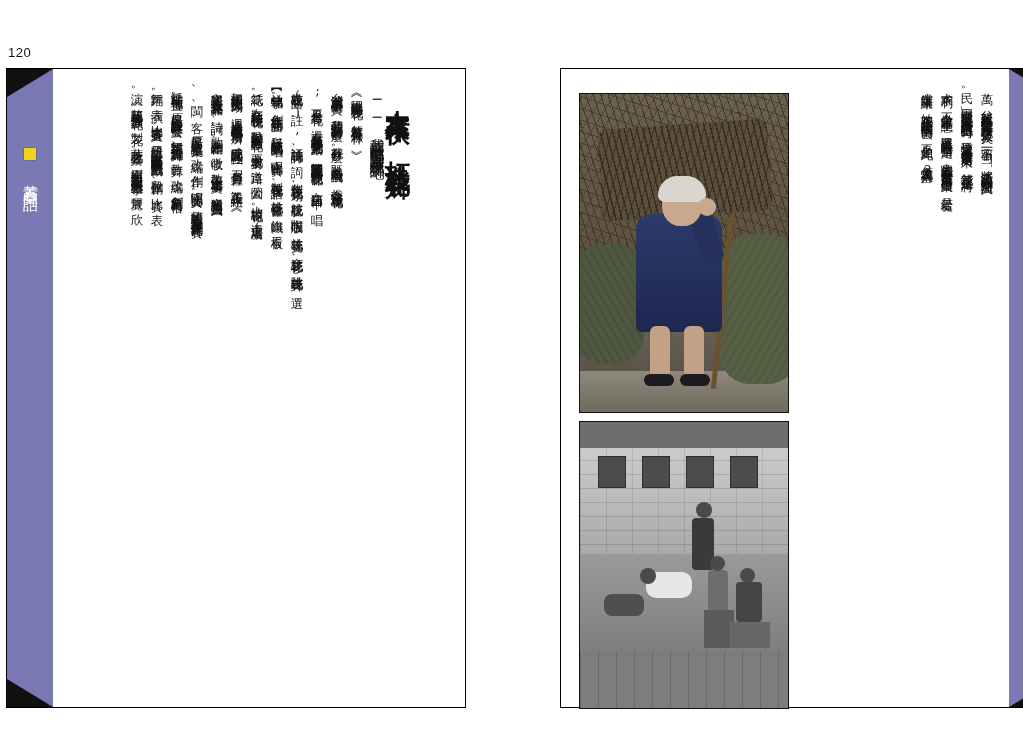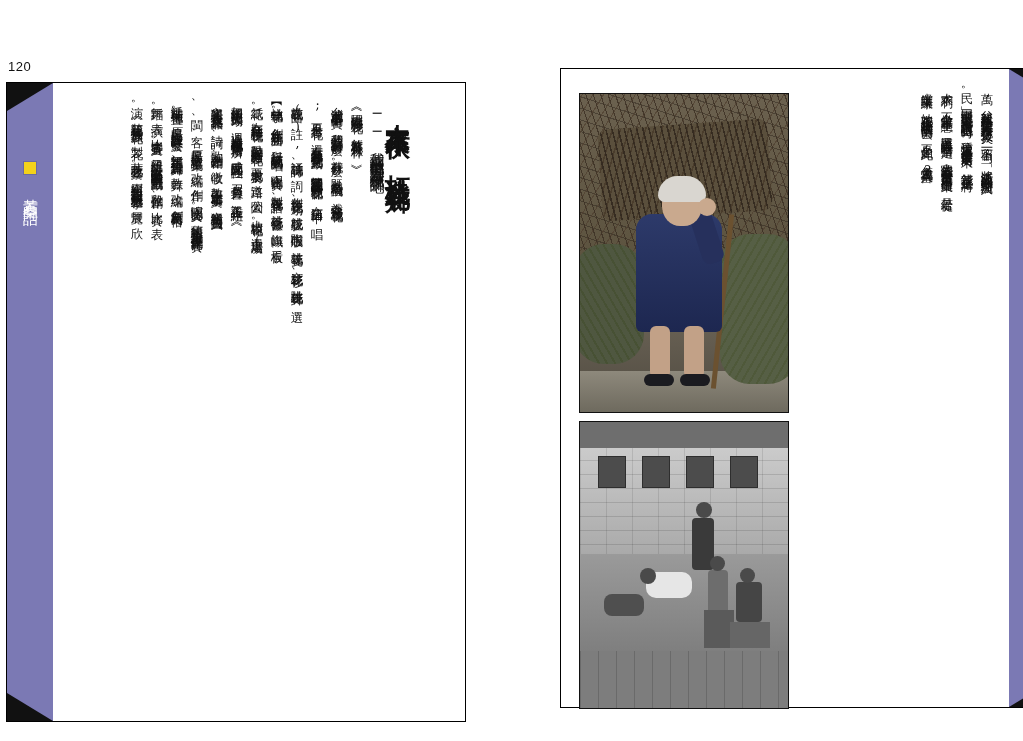--- a/index.html
+++ b/index.html
@@ -11,21 +11,21 @@
   }
   .spread{position:relative;width:1023px;height:741px;}
 
   
   .page{
     position:absolute;
     top:68px;
     width:460px;height:640px;
     background:#ffffff;
   }
-  .page-left{left:6px;margin-top:14px;}
+  .page-left{left:6px;}
   .page-right{left:560px;padding-left:36px;}
 
   
   .page-inner{
     position:absolute;
     inset:0;
     border:1px solid #000;
     box-sizing:border-box;
   }
 

